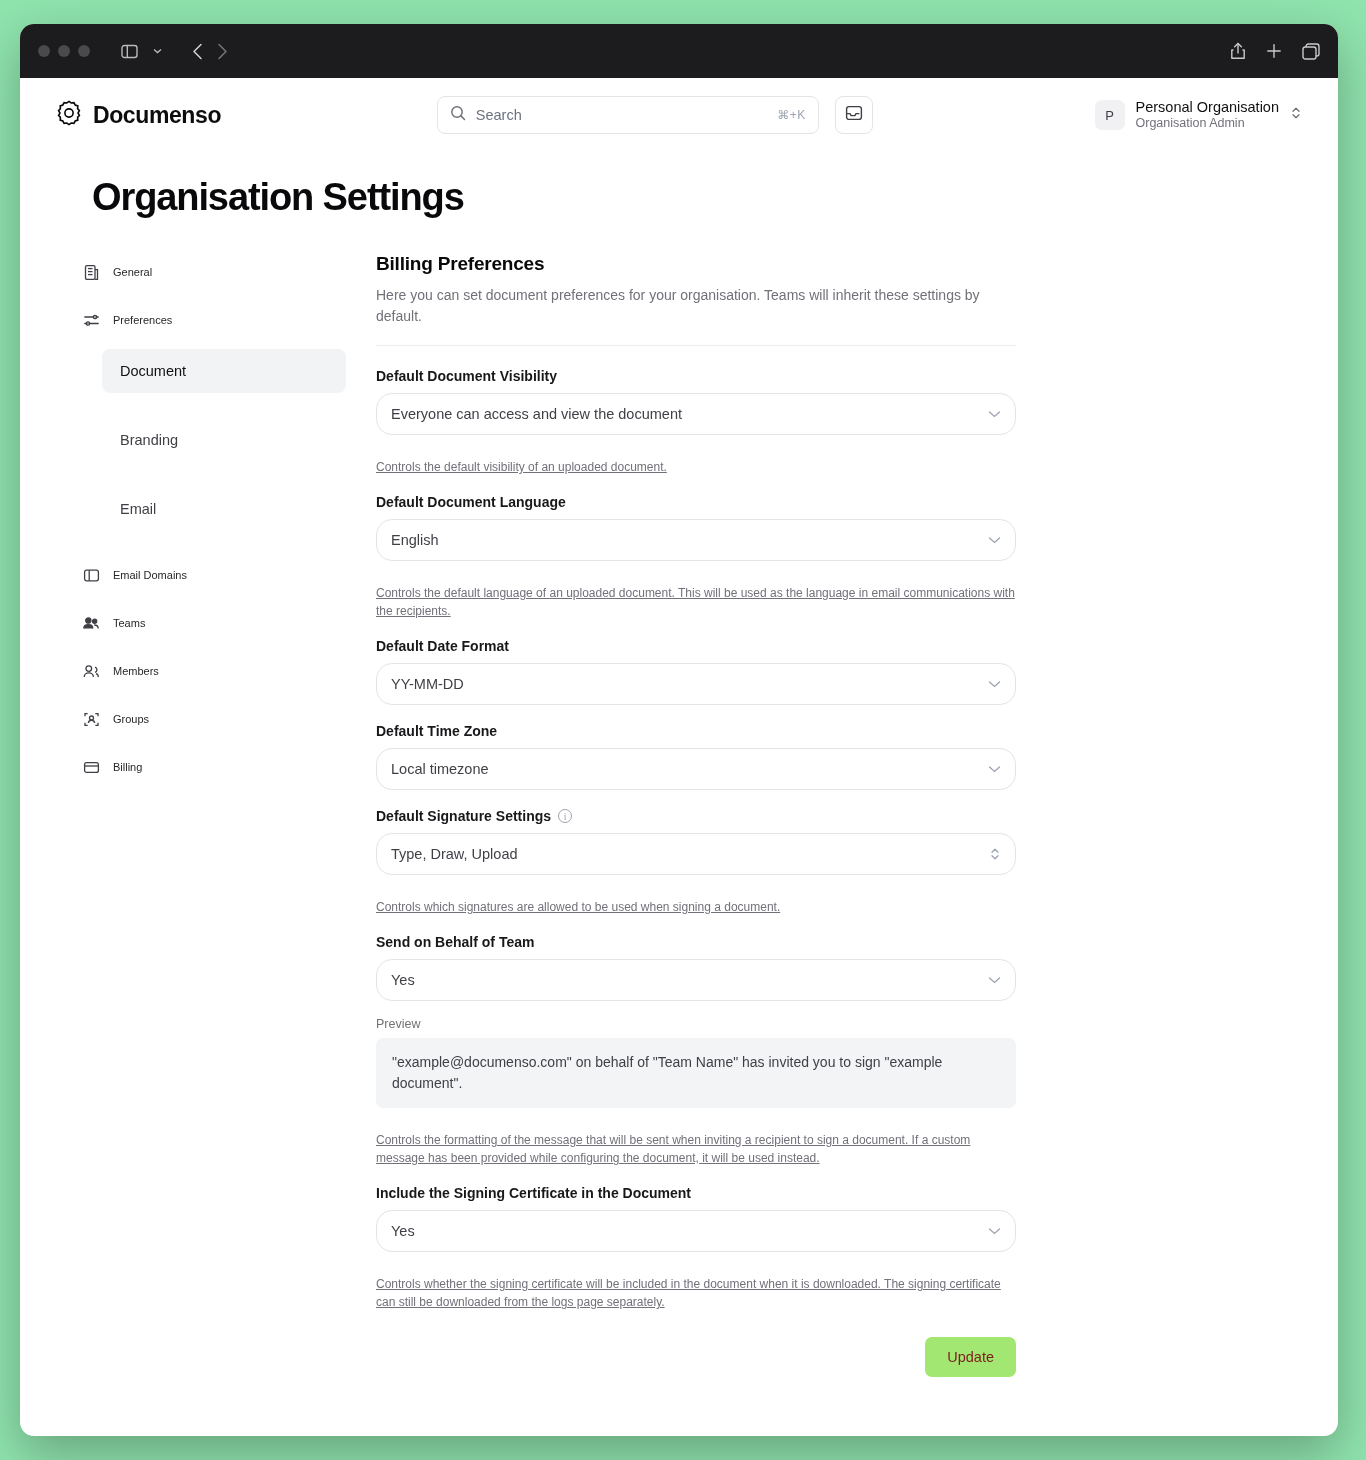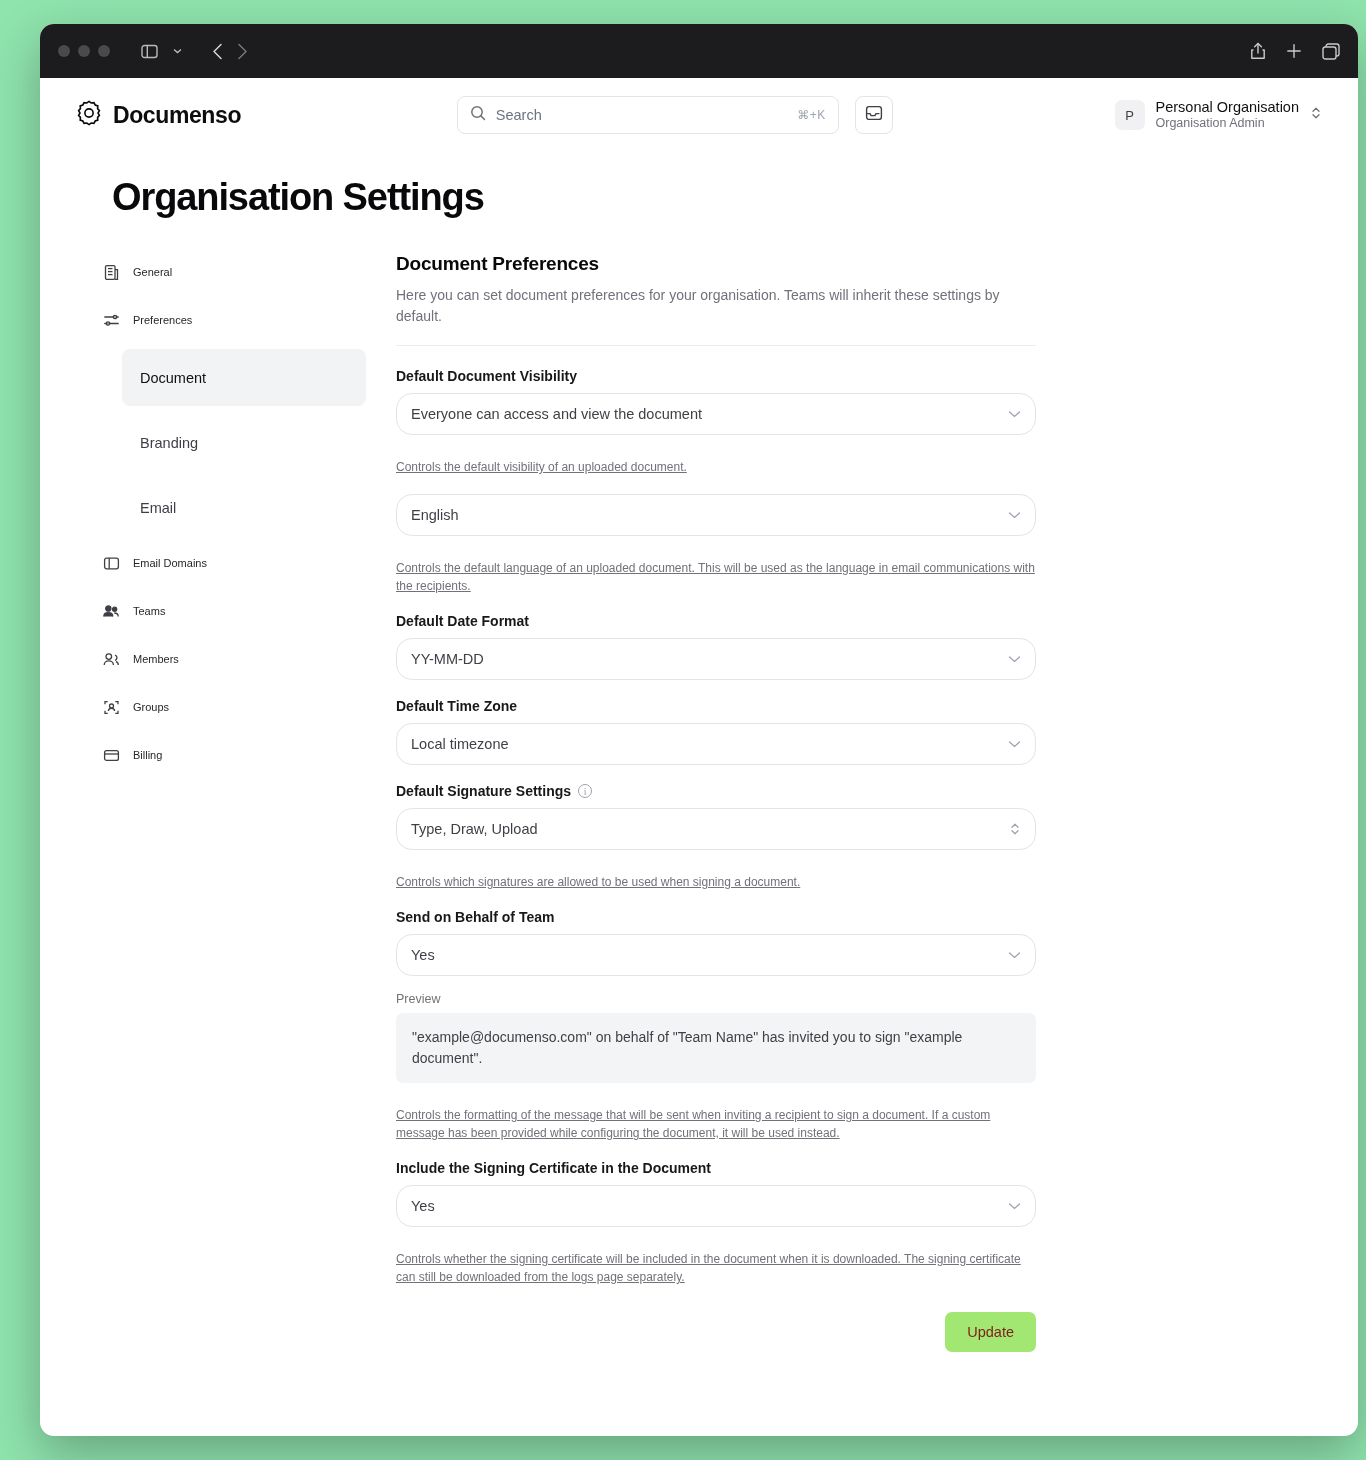--- a/index.html
+++ b/index.html
@@ -7,21 +7,21 @@
     margin: 0;
     padding: 0;
     width: 1366px;
     height: 1460px;
     background: #8fe3ad;
     font-family: "Liberation Sans", sans-serif;
     overflow: hidden;
   }
   .window {
     position: absolute;
-    left: 40px;
+    left: 20px;
     top: 24px;
     width: 1318px;
     height: 1412px;
     border-radius: 14px;
     overflow: hidden;
     box-shadow: 0 18px 50px rgba(0,0,0,0.28);
     background: #ffffff;
     display: flex;
     flex-direction: column;
   }
@@ -134,29 +134,29 @@
     gap: 13px;
     height: 38px;
     padding: 0 12px;
     border-radius: 8px;
     color: #27272a;
     font-size: 11px;
     margin-bottom: 10px;
   }
   .nav-item .ic { width: 18px; display: flex; align-items: center; justify-content: center; color: #3f3f46; }
   .sub-item {
-    height: 57px;
+    height: 44px;
     display: flex;
     align-items: center;
     padding: 0 18px;
     margin-left: 32px;
     border-radius: 8px;
     font-size: 14.5px;
     color: #3f3f46;
-    margin-bottom: 8px;
+    margin-bottom: 25px;
   }
   .sub-item.active { background: #f1f3f5; color: #111113; }
 
   
   .main { flex: 1; padding-right: 40px; max-width: 680px; }
   .section-title {
     font-size: 19px;
     font-weight: bold;
     color: #09090b;
     margin-bottom: 10px;
@@ -434,38 +434,39 @@
             <svg width="17" height="17" viewBox="0 0 17 17" fill="none" stroke="#3f3f46" stroke-width="1.3">
                 <rect x="1.6" y="3.6" width="13.8" height="9.8" rx="2"></rect>
                 <line x1="1.6" y1="7" x2="15.4" y2="7"></line>
               </svg>
           </span>
           <span>Billing</span>
         </div>
       </nav>
 
       <section class="main">
-        <div class="section-title">Document Preferences</div>
+        <div class="section-title">Billing Preferences</div>
         <div class="section-desc">Here you can set document preferences for your organisation. Teams will inherit these settings by default.</div>
         <div class="divider"></div>
 
         <div class="field">
           <div class="field-label">Default Document Visibility</div>
           <div class="select">
             <span class="val">Everyone can access and view the document</span>
             <span class="chev">
               <svg width="13" height="8" viewBox="0 0 13 8" fill="none" stroke="#9ca3af" stroke-width="1.3" stroke-linecap="round">
                   <path d="M1.5 2L6.5 6.4L11.5 2"></path>
                 </svg>
             </span>
           </div>
           <div class="hint">Controls the default visibility of an uploaded document.</div>
         </div>
 
         <div class="field">
+          <div class="field-label">Default Document Language</div>
           <div class="select">
             <span class="val">English</span>
             <span class="chev">
               <svg width="13" height="8" viewBox="0 0 13 8" fill="none" stroke="#9ca3af" stroke-width="1.3" stroke-linecap="round">
                   <path d="M1.5 2L6.5 6.4L11.5 2"></path>
                 </svg>
             </span>
           </div>
           <div class="hint">Controls the default language of an uploaded document. This will be used as the language in email communications with the recipients.</div>
         </div>

